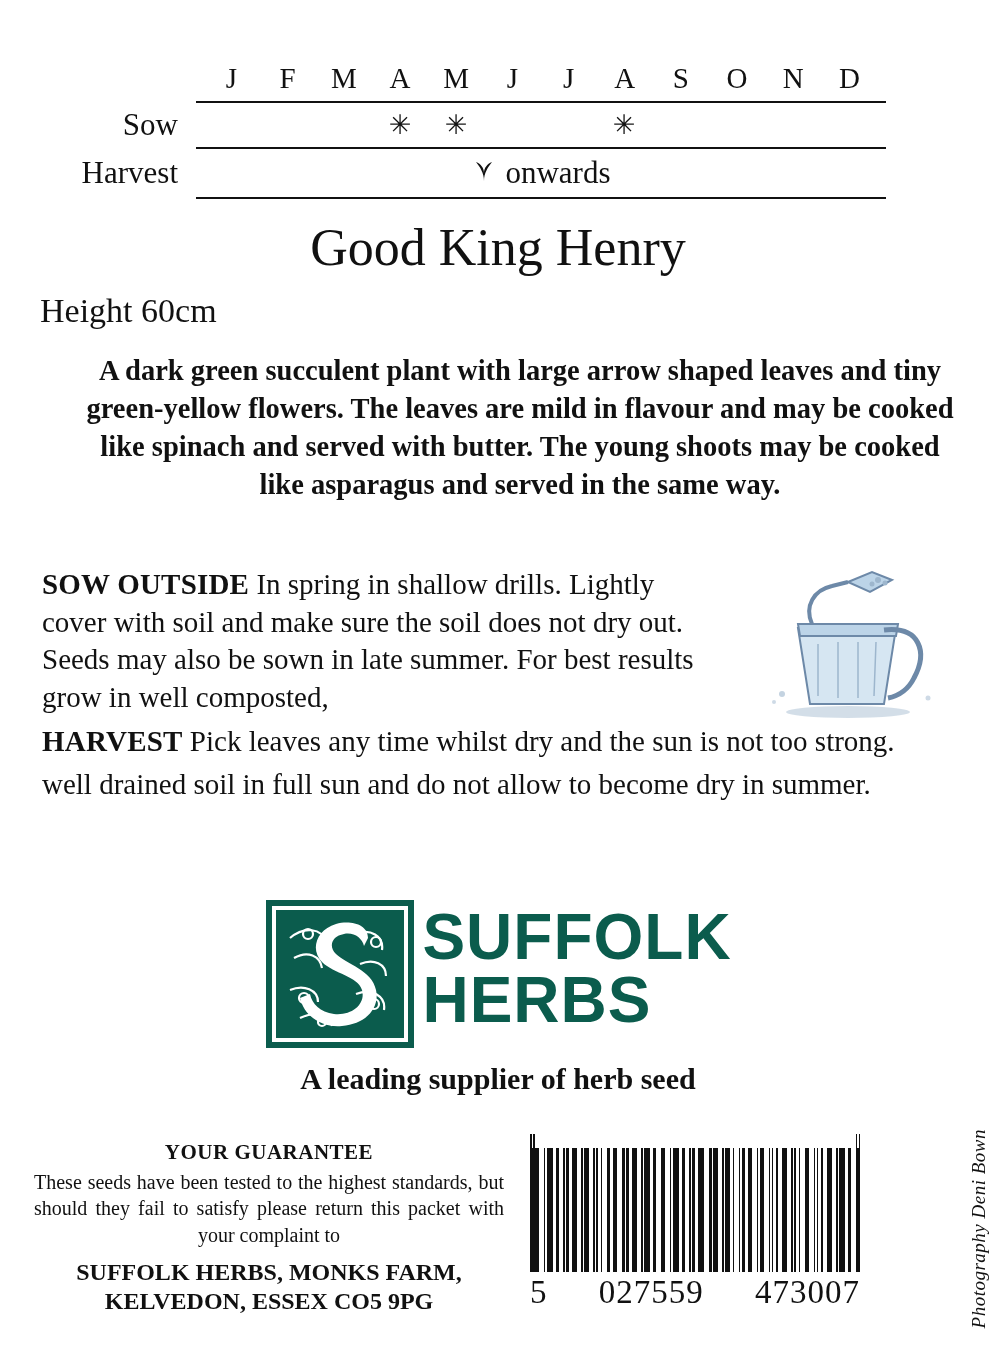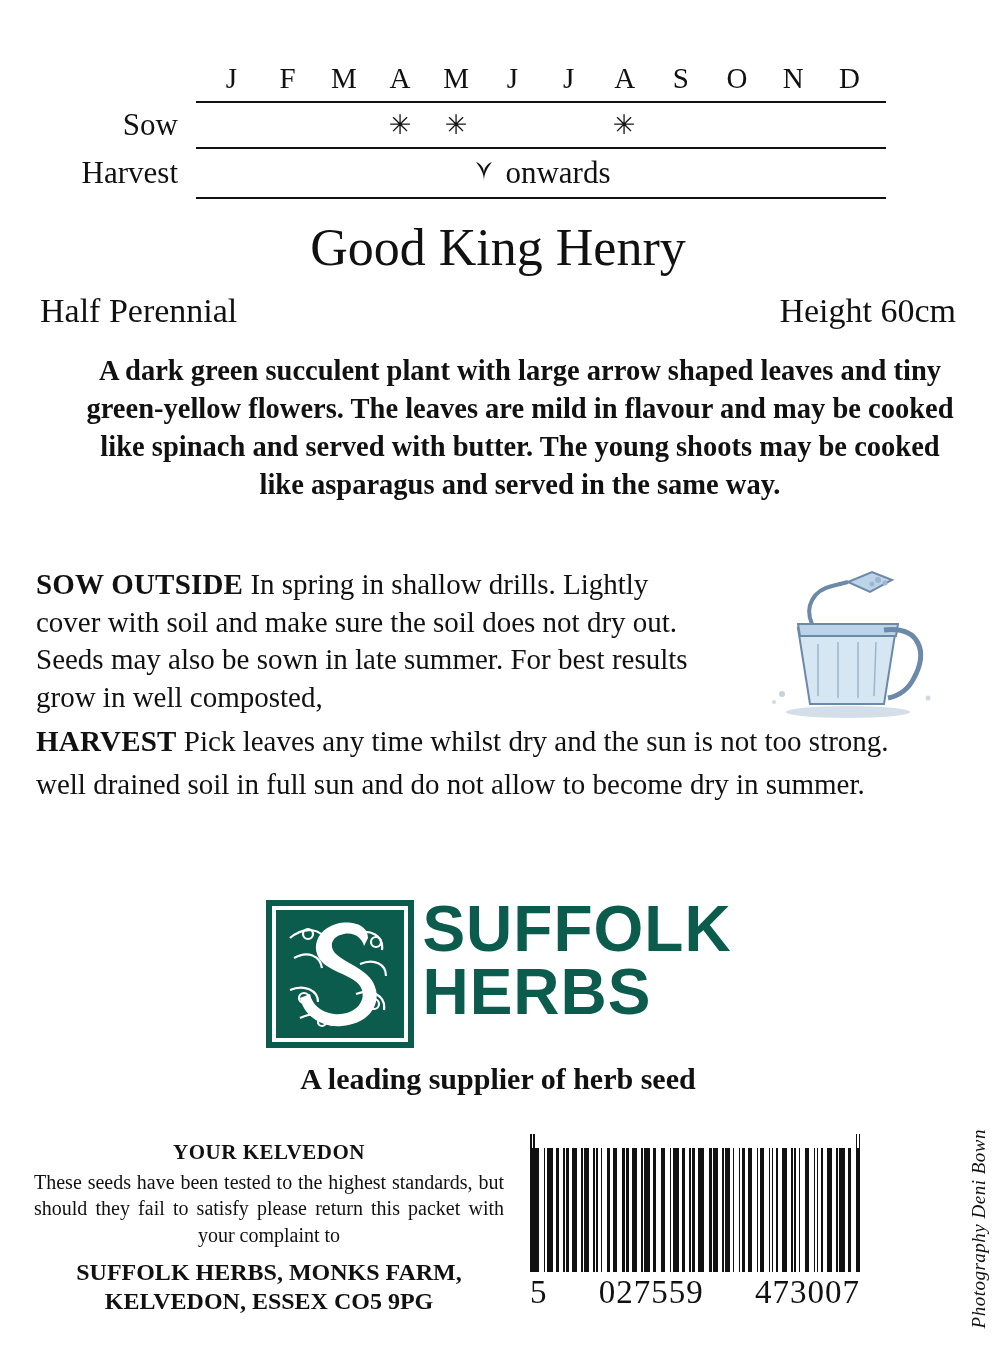--- a/index.html
+++ b/index.html
@@ -115,21 +115,21 @@
 
   
   .instructions {
     position: absolute;
     top: 566px;
     left: 36px;
     right: 30px;
     font-size: 29px;
     line-height: 1.3;
   }
-  .instructions p { margin: 0 0 6px 0; }
+  .instructions p { margin: 0 0 6px 6px; }
   .instructions .lead { font-weight: bold; letter-spacing: 0.2px; }
   .sow-para { width: 72%; }
   .sow-para-wide { width: 100%; }
 
   
   .can {
     position: absolute;
     right: 24px;
     top: 566px;
     width: 220px;
@@ -150,20 +150,21 @@
     justify-content: center;
   }
   .logo-mark {
     width: 152px;
     height: 152px;
     flex: none;
   }
   .logo-words {
     text-align: left;
     margin-left: 6px;
+    margin-top: 8px;
   }
   .logo-words div {
     color: #0b5c4d;
     font-family: "Liberation Sans", sans-serif;
     font-weight: bold;
     font-size: 64px;
     line-height: 0.98;
     letter-spacing: 1px;
   }
   .tagline {
@@ -291,21 +292,20 @@
       <span>onwards</span>
     </div>
   </div>
 
   <div class="rule"></div>
 </div>
 
 <div class="title">Good King Henry</div>
 
 <div class="subhead">
-  <span>Half Perennial</span>
   <span>Height 60cm</span>
 </div>
 
 <div class="description">A dark green succulent plant with large arrow shaped leaves and tiny green-yellow flowers. The leaves are mild in flavour and may be cooked like spinach and served with butter. The young shoots may be cooked like asparagus and served in the same way.</div>
 
 <div class="can">
   <svg width="220" height="160" viewBox="0 0 220 160" aria-hidden="true">
     <g stroke="#6d89a8" fill="#cfe0ef" stroke-width="2">
       <path d="M46 62 L58 138 L132 138 L144 62 Z" fill="#d6e6f2"></path>
       <path d="M46 58 L146 58 L144 70 L48 70 Z" fill="#bcd4e8"></path>
@@ -357,21 +357,21 @@
     </span>
     <span class="logo-words">
       <div>SUFFOLK</div>
       <div>HERBS</div>
     </span>
   </div>
   <div class="tagline">A leading supplier of herb seed</div>
 </div>
 
 <div class="guarantee">
-  <div class="g-title">YOUR KELVEDON</div>
+  <div class="g-title">YOUR GUARANTEE</div>
   <div class="g-body">These seeds have been tested to the highest standards, but should they fail to satisfy please return this packet with your complaint to</div>
   <div class="g-addr">
     <div>SUFFOLK HERBS, MONKS FARM,</div>
     <div>KELVEDON, ESSEX CO5 9PG</div>
   </div>
 </div>
 
 <div class="barcode">
   <div class="bars" id="bars">
       <i class="tall" style="width: 2px;"></i>

